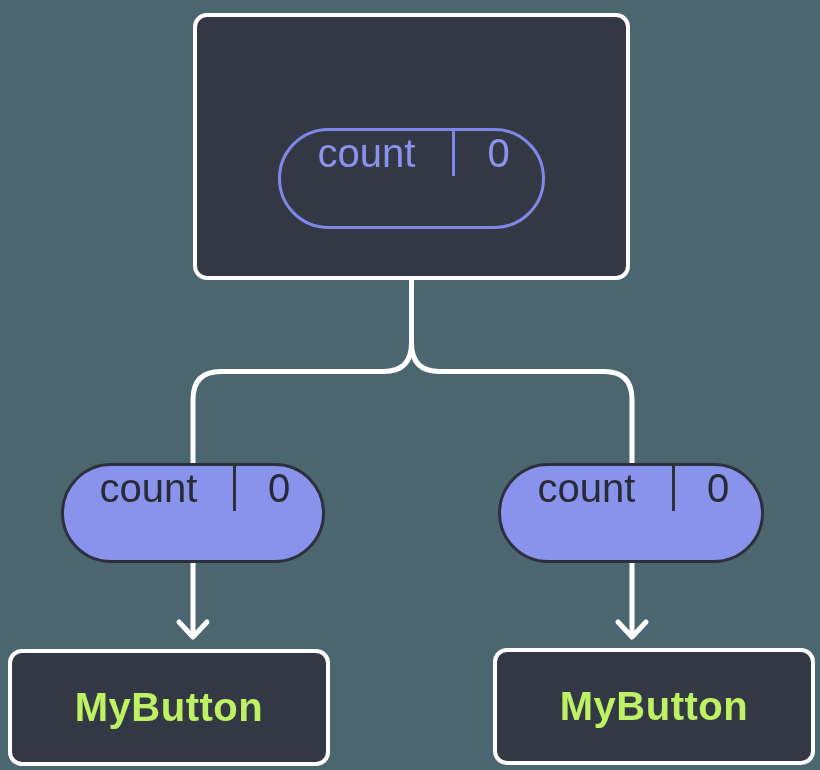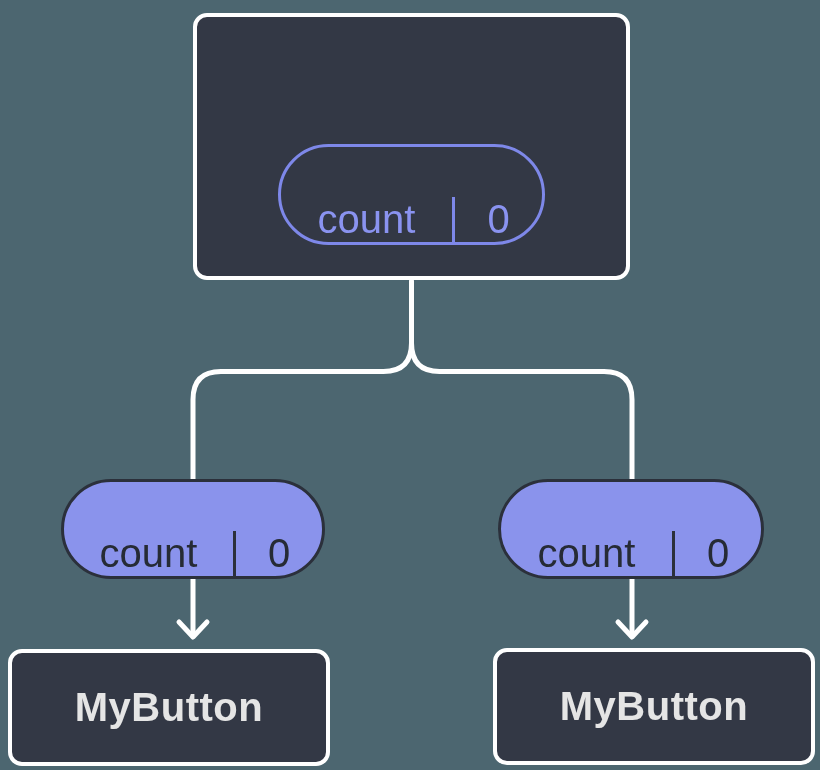--- a/index.html
+++ b/index.html
@@ -51,24 +51,23 @@
     font-size: 40px;
     font-weight: 600;
     line-height: 48px;
     letter-spacing: 0.5px;
   }
   .root-title { top: 43px; }
   .pill {
     position: absolute;
     box-sizing: border-box;
     display: flex;
-    align-items: flex-end;
+    align-items: flex-start;
     overflow: hidden;
     z-index: 2;
-    margin-top: 16px;
   }
   .pill-cell {
     display: flex;
     align-items: center;
     justify-content: center;
     font-size: 40px;
     font-weight: 400;
   }
   
   .state-pill {
@@ -100,21 +99,21 @@
   }
   .prop-pill .pill-cell-value { flex: 1; }
   .prop-pill-left  { left: 61px;  width: 264px; }
   .prop-pill-left .pill-cell-key  { width: 169px; }
   .prop-pill-right { left: 498px; width: 266px; }
   .prop-pill-right .pill-cell-key { width: 171px; }
   .child-box {
     display: flex;
     align-items: center;
     justify-content: center;
-    color: #e5e5e5;
+    color: #bef264;
     font-size: 40px;
     font-weight: 600;
     letter-spacing: 0.5px;
   }
   .child-box-left  { left: 8px;   top: 649px; width: 322px; height: 117px; }
   .child-box-right { left: 493px; top: 648px; width: 322px; height: 117px; }
 </style>
 </head>
 <body>
 

